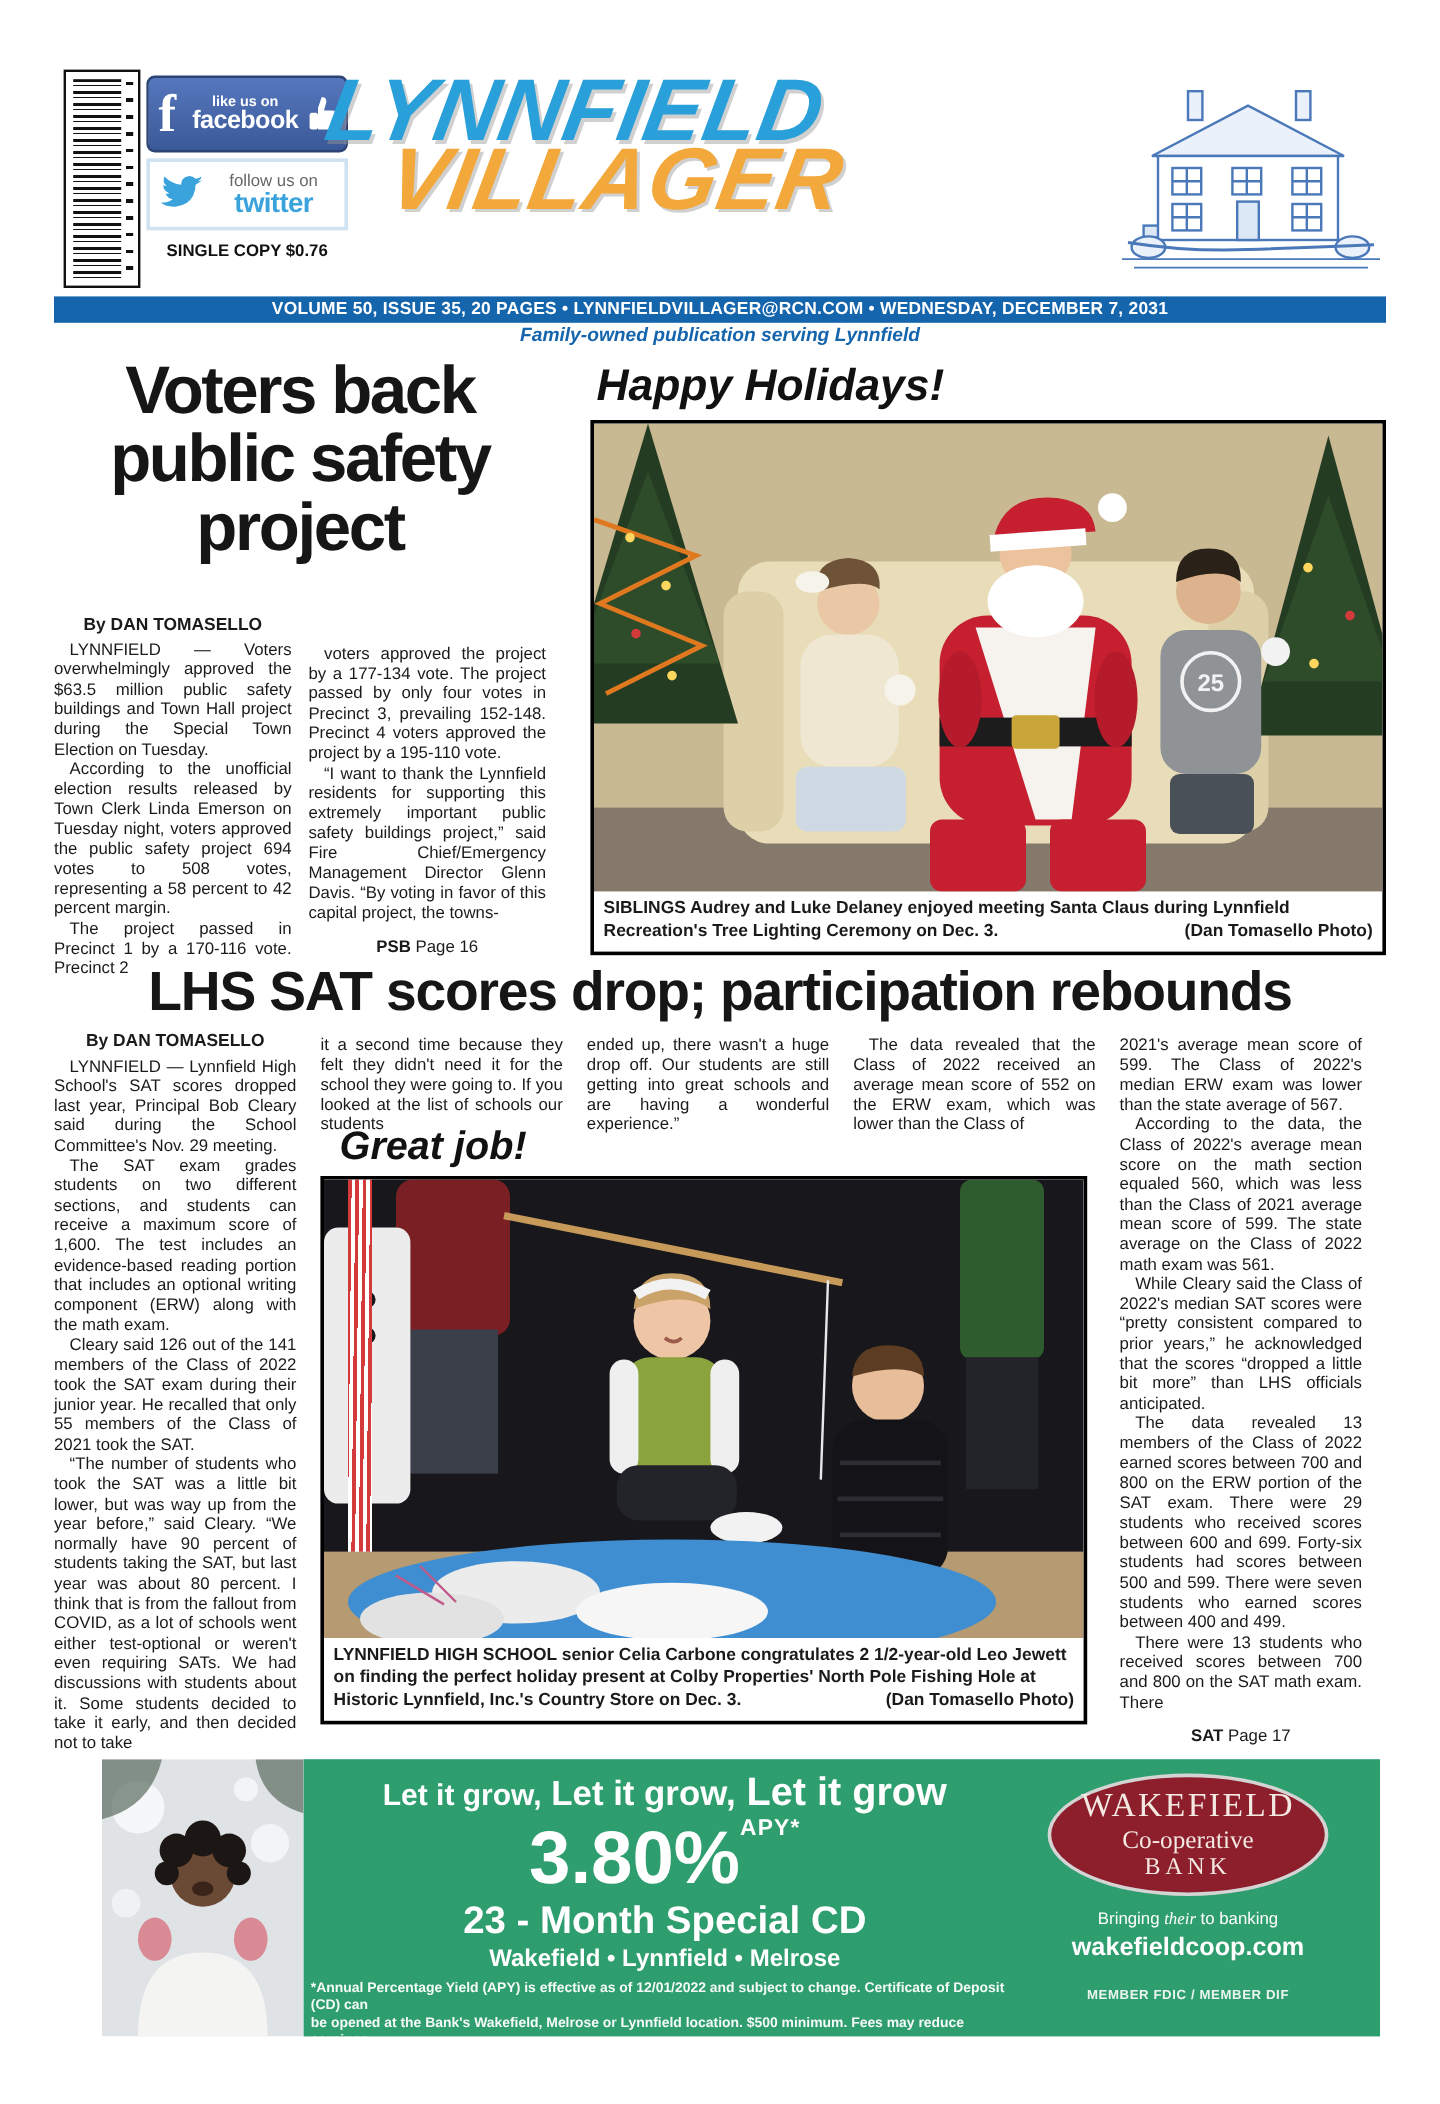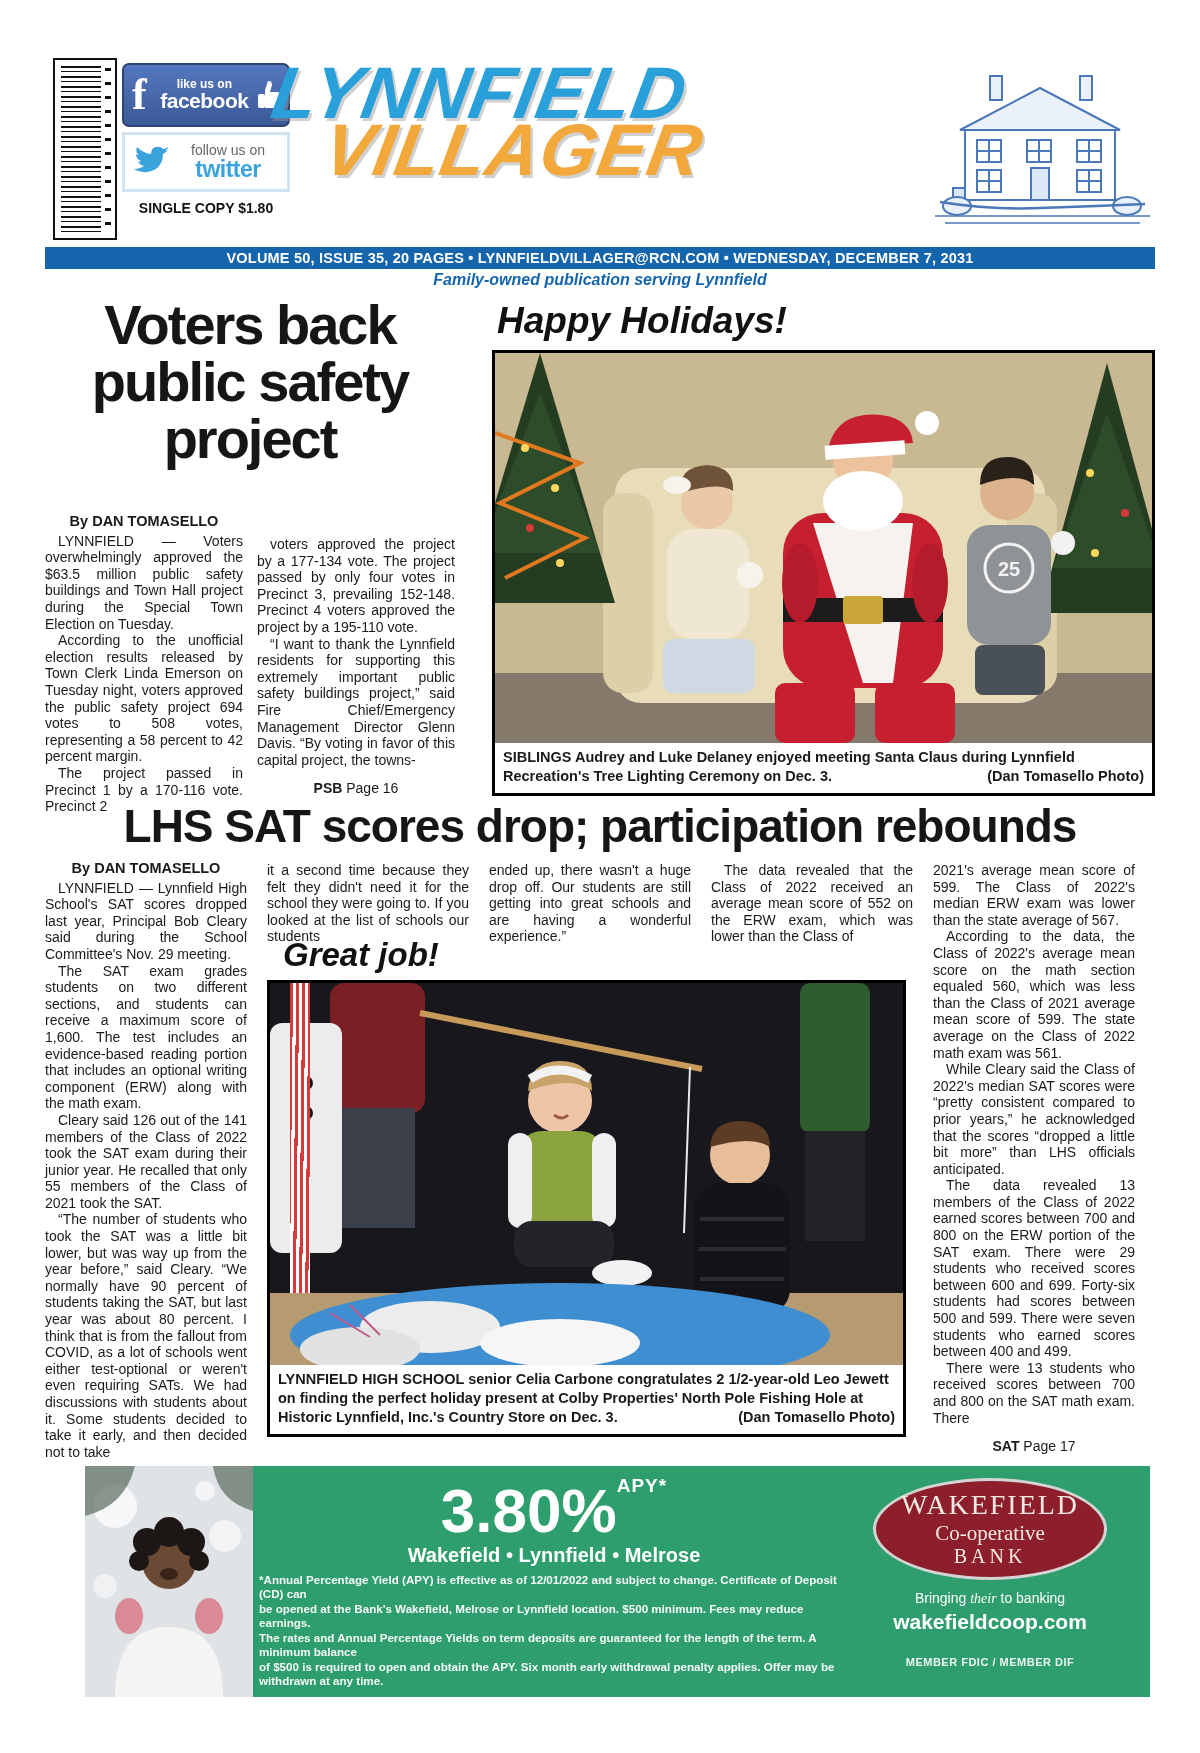--- a/index.html
+++ b/index.html
@@ -101,21 +101,21 @@
     </div>
     <div class="tw-badge">
       <svg width="44" height="40" viewBox="0 0 44 40">
         <path d="M40 8 q-2 1-4 1 q3-2 3-4 q-3 2-5 2 q-3-3-7-2 q-5 1-5 7 q-8-1-14-7 q-2 5 2 8 q-2 0-3-1 q0 5 5 7 q-2 1-3 0 q1 4 6 5 q-4 3-10 3 q6 4 13 3 q10-1 14-9 q2-4 2-9 q3-2 6-4 z" fill="#3aa3dc"></path>
       </svg>
       <span class="tw-text">
         <div class="tw-line1">follow us on</div>
         <div class="tw-line2">twitter</div>
       </span>
     </div>
-    <div class="single-copy">SINGLE COPY $1.80</div>
+    <div class="single-copy">SINGLE COPY $0.76</div>
   </div>
 
   <div class="logo">
     <div class="logo-1">LYNNFIELD</div>
     <div class="logo-2">VILLAGER</div>
   </div>
 
   <svg class="house" width="215" height="160" viewBox="0 0 215 160">
     <g stroke="#4a78b8" stroke-width="2" fill="none">
       <rect x="18" y="118" width="30" height="10" fill="#dce8f5"></rect>
@@ -328,23 +328,27 @@
           <circle cx="54" cy="95" r="10" fill="#1c1714"></circle>
         <circle cx="114" cy="95" r="10" fill="#1c1714"></circle>
         <ellipse cx="84" cy="108" rx="9" ry="6" fill="#3a241a"></ellipse>
         <path d="M30 231 q0-70 54-70 q54 0 54 70z" fill="#f4f4f2"></path>
         <ellipse cx="44" cy="150" rx="14" ry="18" fill="#d98a94"></ellipse>
         <ellipse cx="124" cy="150" rx="14" ry="18" fill="#d98a94"></ellipse>
       </g>
     </svg>
     <div class="ad-green" style="background:#2f9e6e;">
       <div class="ad-center">
+        <div class="grow">
+          <span class="g1">Let it grow,</span><span class="g2"> Let it grow,</span><span class="g3"> Let it grow</span>
+        </div>
         <div class="rate">
           <span>3.80%</span><sup>APY*</sup>
         </div>
+        <div class="product">23 - Month Special CD</div>
         <div class="locations">Wakefield  • Lynnfield • Melrose</div>
         <div class="fineprint">
           <div>*Annual Percentage Yield (APY) is effective as of 12/01/2022 and subject to change. Certificate of Deposit (CD) can</div>
           <div>be opened at the Bank's Wakefield, Melrose or Lynnfield location. $500 minimum. Fees may reduce earnings.</div>
           <div>The rates and Annual Percentage Yields on term deposits are guaranteed for the length of the term. A minimum balance</div>
           <div>of $500 is required to open and obtain the APY. Six month early withdrawal penalty applies. Offer may be withdrawn at any time.</div>
         </div>
       </div>
       <div class="ad-bank">
         <div class="bank-oval">

